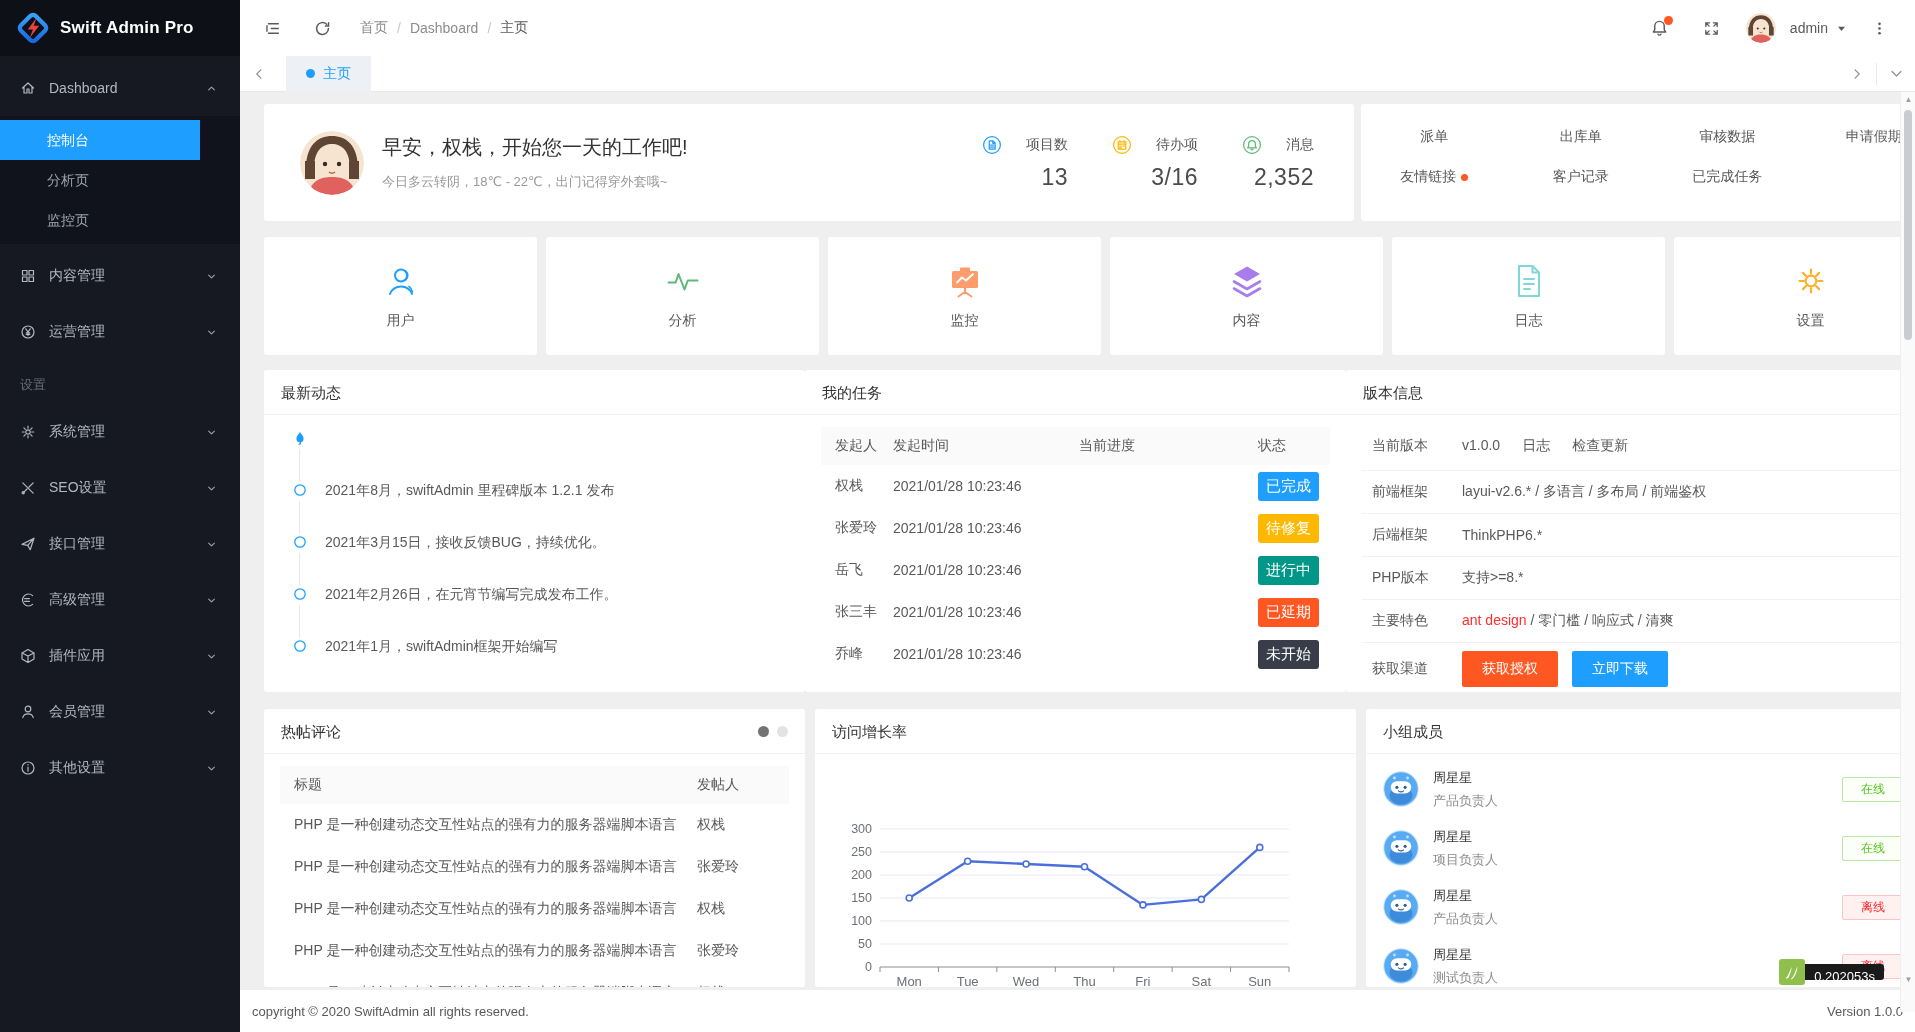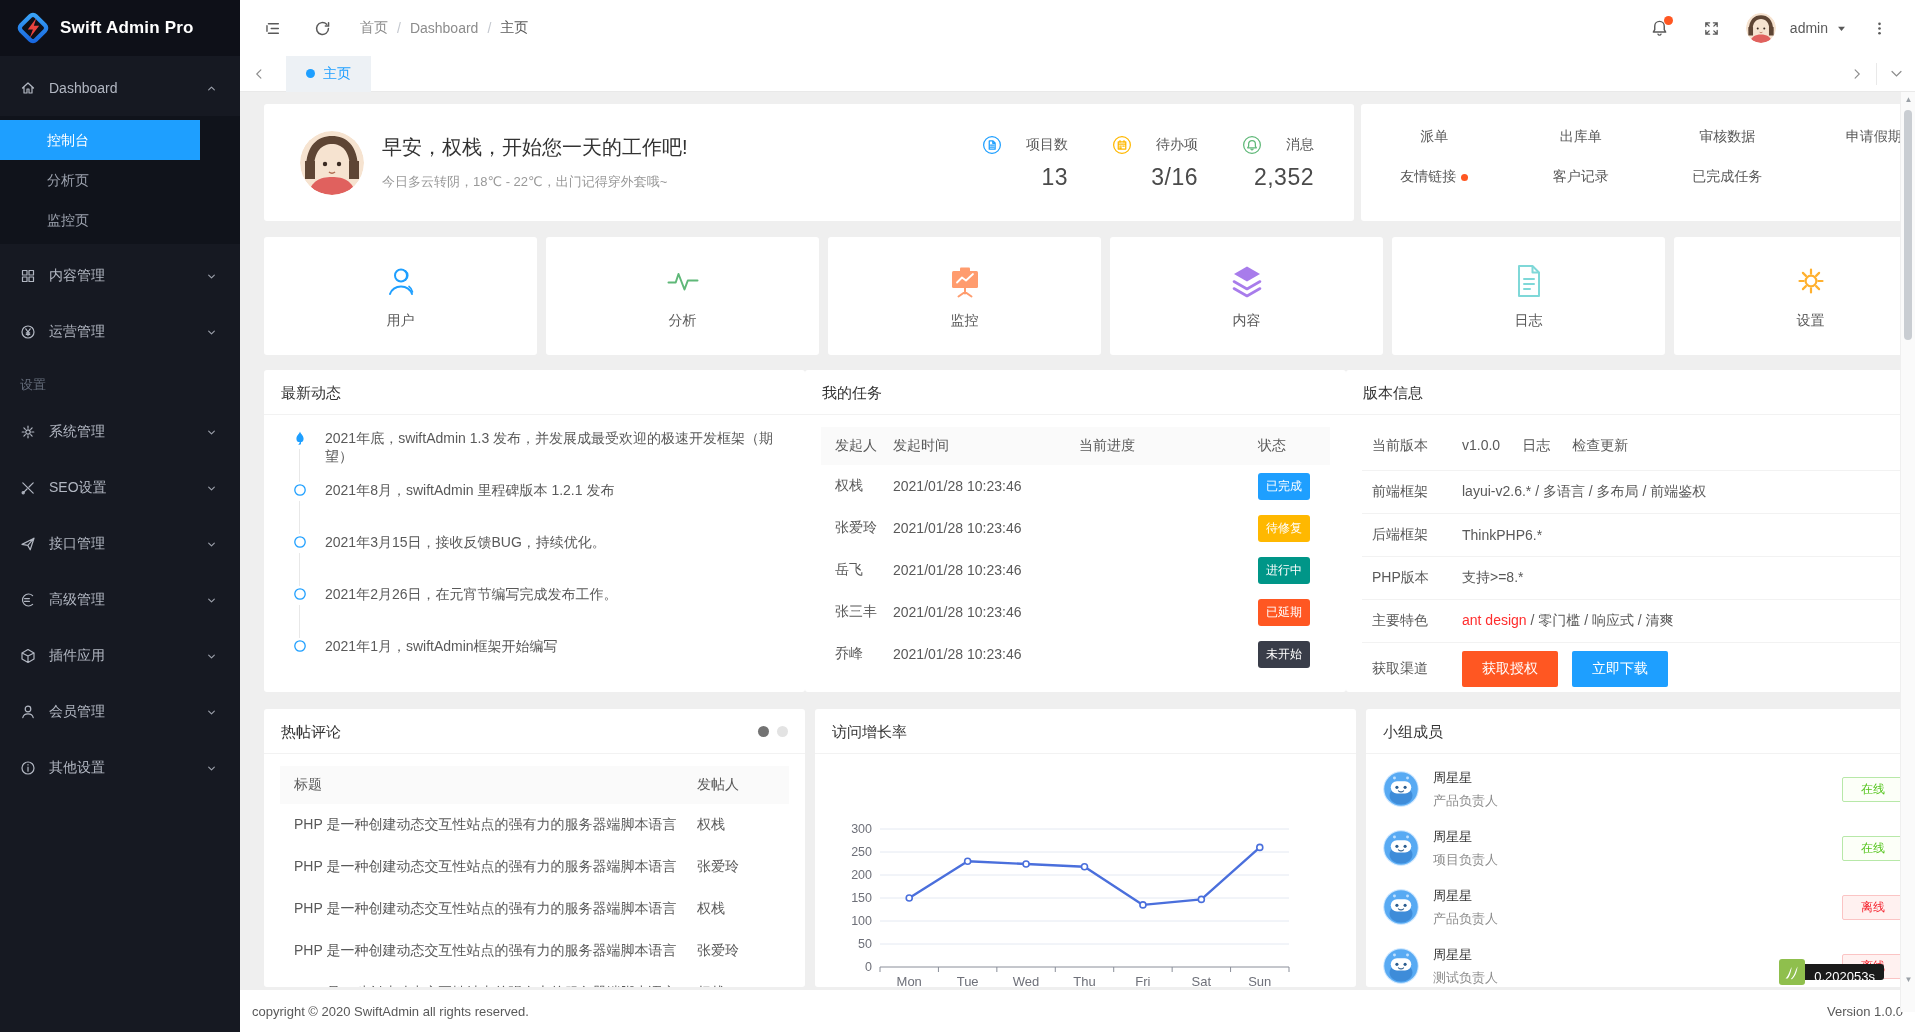--- a/index.html
+++ b/index.html
@@ -76,21 +76,21 @@
   .tbl { margin:12px 16px 0; }
   .tbl-head, .tbl-row { display:flex; align-items:center; }
   .tbl-head { background:#FAFAFA; height:38px; color:#595959; font-size:14px; }
   .tbl-row { height:42px; font-size:14px; color:#595959; }
   .tc-name { width:72px; padding-left:14px; }
   .tc-time { width:186px; }
   .tc-prog { flex:1; }
   .tc-stat { width:72px; }
   .progress { width:150px; height:7px; border-radius:4px; background:#EBEBEB; overflow:hidden; }
   .progress-fill { height:100%; border-radius:4px; }
-  .badge { display:inline-block; min-width:52px; padding:5px 8px; border-radius:3px; color:#fff; font-size:12px; text-align:left; }
+  .badge { display:inline-block; min-width:52px; padding:5px 8px; border-radius:3px; color:#fff; font-size:15px; text-align:left; }
 
   
   .ver-list { padding:6px 16px 0; }
   .ver-row { display:flex; align-items:center; min-height:43px; border-bottom:1px solid #F2F2F2; font-size:14px; color:#595959; }
   .ver-row:first-child { min-height:50px; }
   .ver-label { width:100px; flex:0 0 100px; padding-left:10px; }
   .ver-link { margin-left:22px; cursor:pointer; color:#595959; }
   .ver-hl { color:#FF2D2D; }
   .ver-btn { display:inline-block; padding:9px 20px; border:none; border-radius:2px; color:#fff; font-size:14px; cursor:pointer; margin-right:14px; font-family:inherit; }
   .ver-row.btn-row { padding:8px 0; border-bottom:none; }
@@ -522,21 +522,20 @@
             <span>最新动态</span>
           </div>
         <div class="act-list" id="activity">
             <div class="act-item">
               <span class="act-icn">
                 <svg width="16" height="16" viewBox="0 0 16 16">
                   <path d="M8 .8C8.4 3.4 4.4 5.1 4.4 8.7a3.6 3.6 0 0 0 7.2 0C11.6 5.1 7.6 3.4 8 .8z" fill="#1E9FFF"></path>
                   <path d="M5.9 14.6c2.2-1.1 1.2-2.8 3.6-3.7-1 1.9.3 2.7-1.5 3.9z" fill="#1E9FFF"></path>
                 </svg>
               </span>
-              <span class="act-text">2021年底，swiftAdmin 1.3 发布，并发展成最受欢迎的极速开发框架（期望）</span>
             </div>
             <div class="act-item">
               <span class="act-icn">
                 <svg width="16" height="16" viewBox="0 0 16 16" fill="none" stroke="#1E9FFF" stroke-width="1.3" stroke-linecap="round" stroke-linejoin="round">
                   <circle cx="8" cy="8" r="5.2"></circle>
                 </svg>
               </span>
               <span class="act-text">2021年8月，swiftAdmin 里程碑版本 1.2.1 发布</span>
             </div>
             <div class="act-item">

